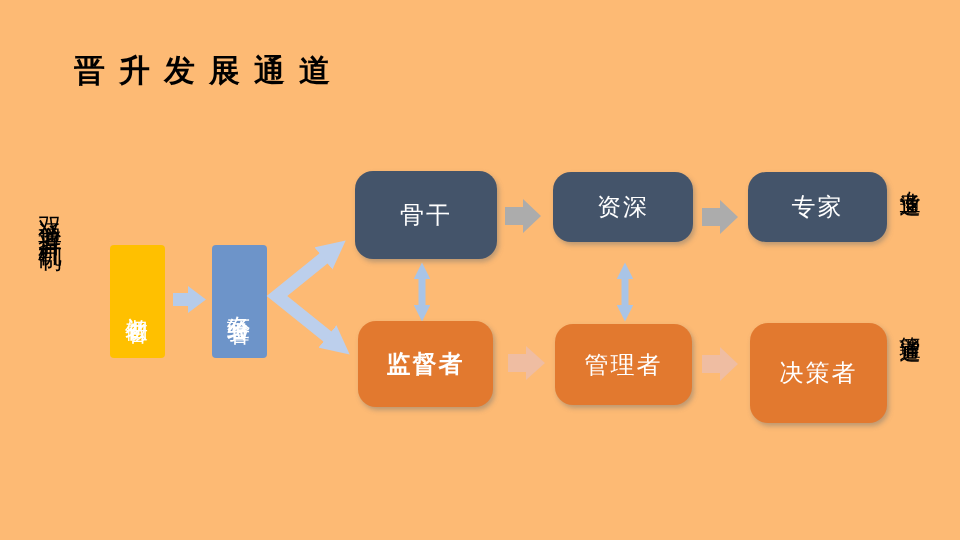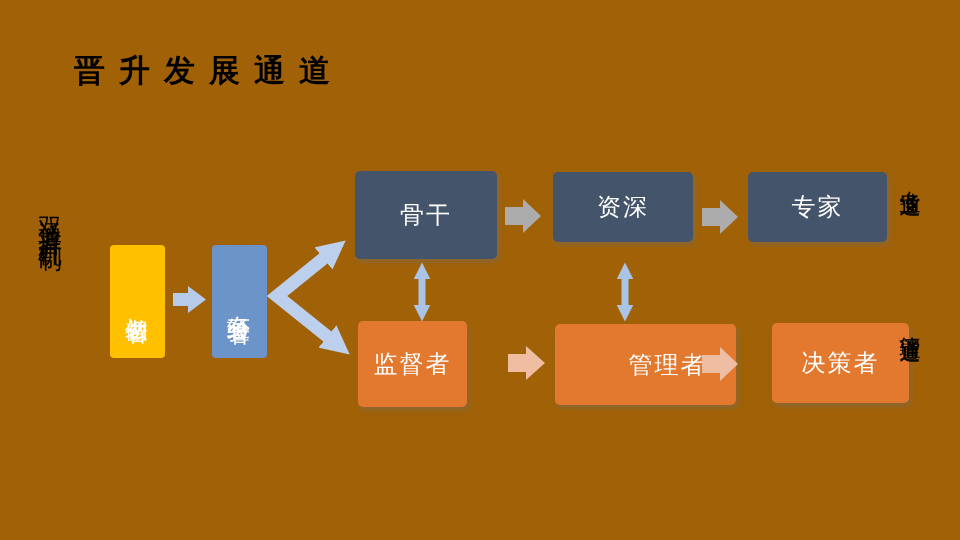--- a/index.html
+++ b/index.html
@@ -32,45 +32,45 @@
   .node {
     position: absolute; display: flex;
     align-items: center; justify-content: center;
     color: #fff;
   }
   .node-small {
     width: 55px; height: 113px; border-radius: 4px;
     font-size: 23px; letter-spacing: 2px;
   }
   .node-big {
-    border-radius: 5px; font-size: 24px; letter-spacing: 2px;
+    border-radius: 18px; font-size: 24px; letter-spacing: 2px;
     box-shadow: 2px 3px 5px rgba(110,110,110,0.45);
   }
   .n-beginner     { left: 110px; top: 245px; }
   .n-experienced  { left: 212px; top: 245px; }
   .n-backbone   { left: 355px; top: 171px; width: 142px; height: 88px; }
   .n-senior     { left: 553px; top: 172px; width: 140px; height: 70px; }
   .n-expert     { left: 748px; top: 172px; width: 139px; height: 70px; }
-  .n-supervisor { left: 358px; top: 321px; width: 109px; height: 86px; }
+  .n-supervisor { left: 358px; top: 321px; width: 135px; height: 86px; font-weight: bold; }
   .n-manager    { left: 555px; top: 324px; width: 137px; height: 81px; }
-  .n-decision   { left: 750px; top: 323px; width: 137px; height: 80px; margin-left: 22px; }
+  .n-decision   { left: 750px; top: 323px; width: 137px; height: 100px; }
   .arr { position: absolute; }
   .a-entry   { left: 173px; top: 286px; }
   .a-branch  { left: 260px; top: 226px; }
   .a-pro1    { left: 505px; top: 199px; }
   .a-pro2    { left: 702px; top: 200px; }
   .a-mgmt1   { left: 508px; top: 346px; }
   .a-mgmt2   { left: 702px; top: 347px; }
   .a-vert1   { left: 407px; top: 262px; }
   .a-vert2   { left: 610px; top: 262px; }
 </style>
 </head>
 <body>
 
-<div class="slide" style="background-color: #a16207;">
+<div class="slide" style="background-color: #fdba74;">
 
   <div class="title" style="color: rgb(0, 0, 0);">晋升发展通道</div>
 
   <div class="left-caption vtext">双通道晋升机制</div>
 
   <div class="node node-small n-beginner" style="background-color: rgb(255, 192, 0);">
     <span class="vtext">初做者</span>
   </div>
 
   <svg class="arr a-entry" width="33" height="27">
@@ -126,21 +126,21 @@
   </svg>
 
   <div class="node node-big n-supervisor" style="background-color: rgb(226, 121, 47);">
     <span>监督者</span>
   </div>
 
   <svg class="arr a-mgmt1" width="37" height="34">
     <polygon points="0,8 18,8 18,0 37,17 18,34 18,26 0,26" style="fill: rgb(239, 189, 162);"></polygon>
   </svg>
 
-  <div class="node node-big n-manager" style="background-color: rgb(226, 121, 47); padding-left: 44px;">
+  <div class="node node-big n-manager" style="background-color: rgb(226, 121, 47);">
     <span>管理者</span>
   </div>
 
   <svg class="arr a-mgmt2" width="36" height="34">
     <polygon points="0,8 18,8 18,0 36,17 18,34 18,26 0,26" style="fill: rgb(239, 189, 162);"></polygon>
   </svg>
 
   <div class="node node-big n-decision" style="background-color: rgb(226, 121, 47);">
     <span>决策者</span>
   </div>

